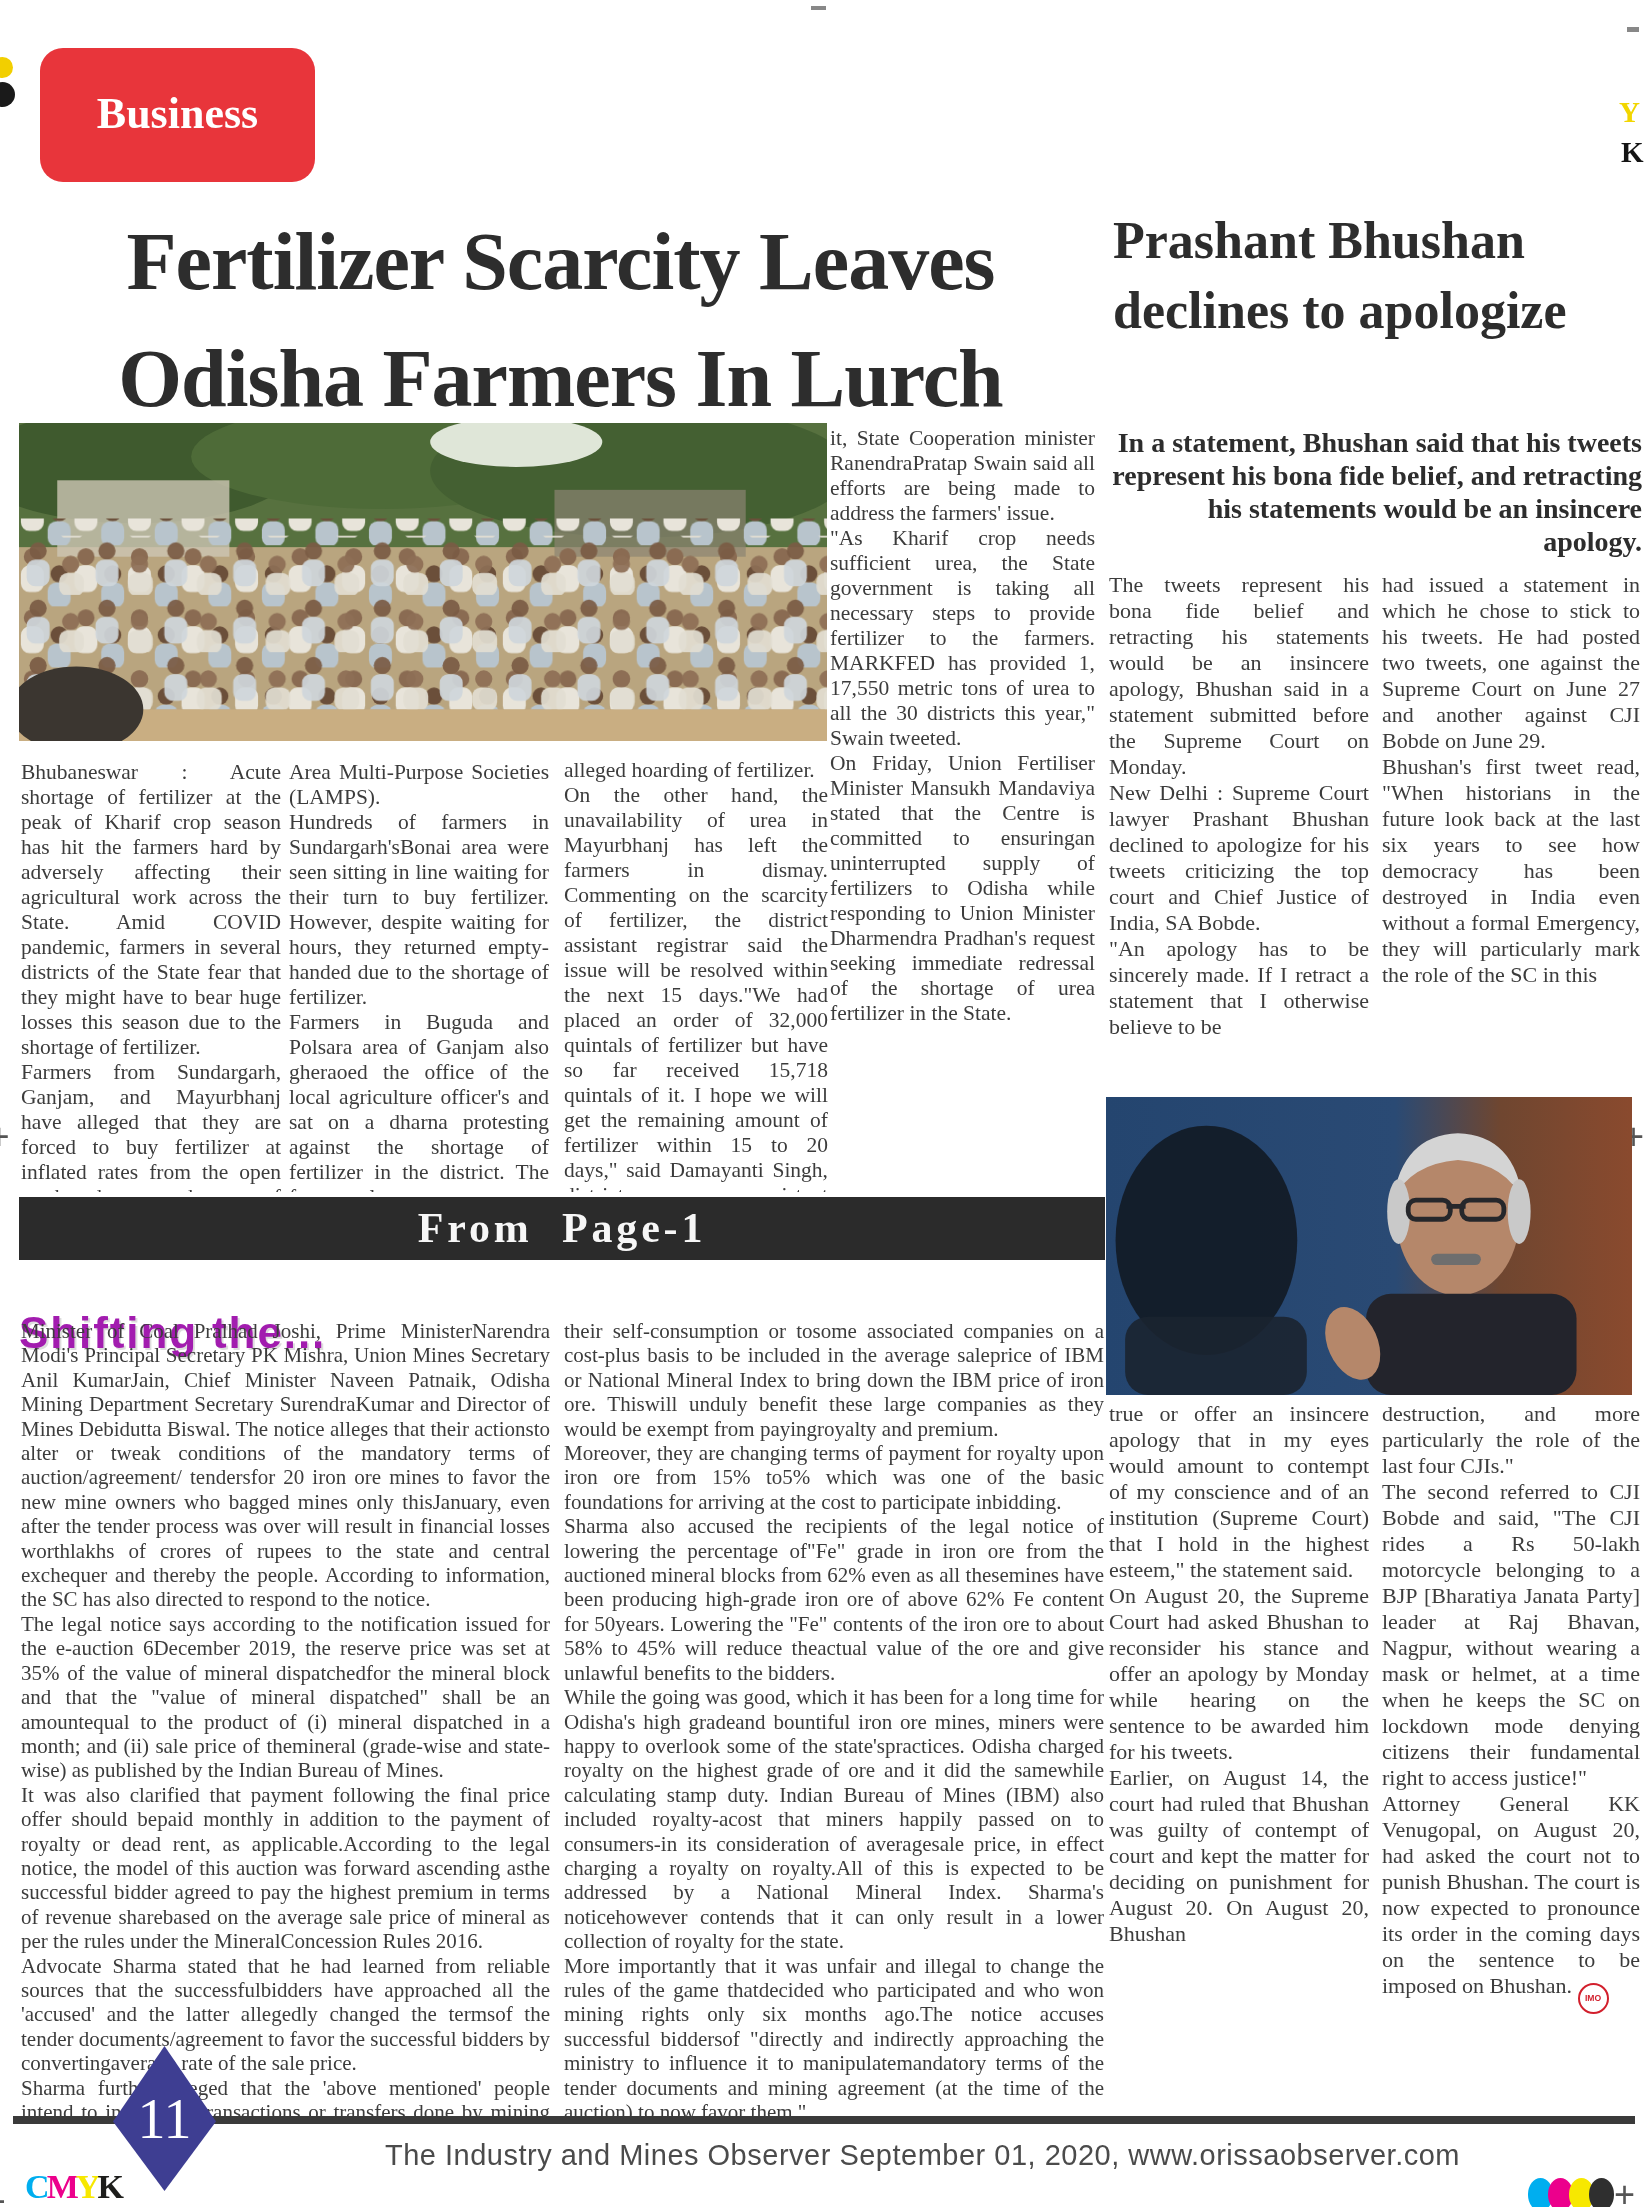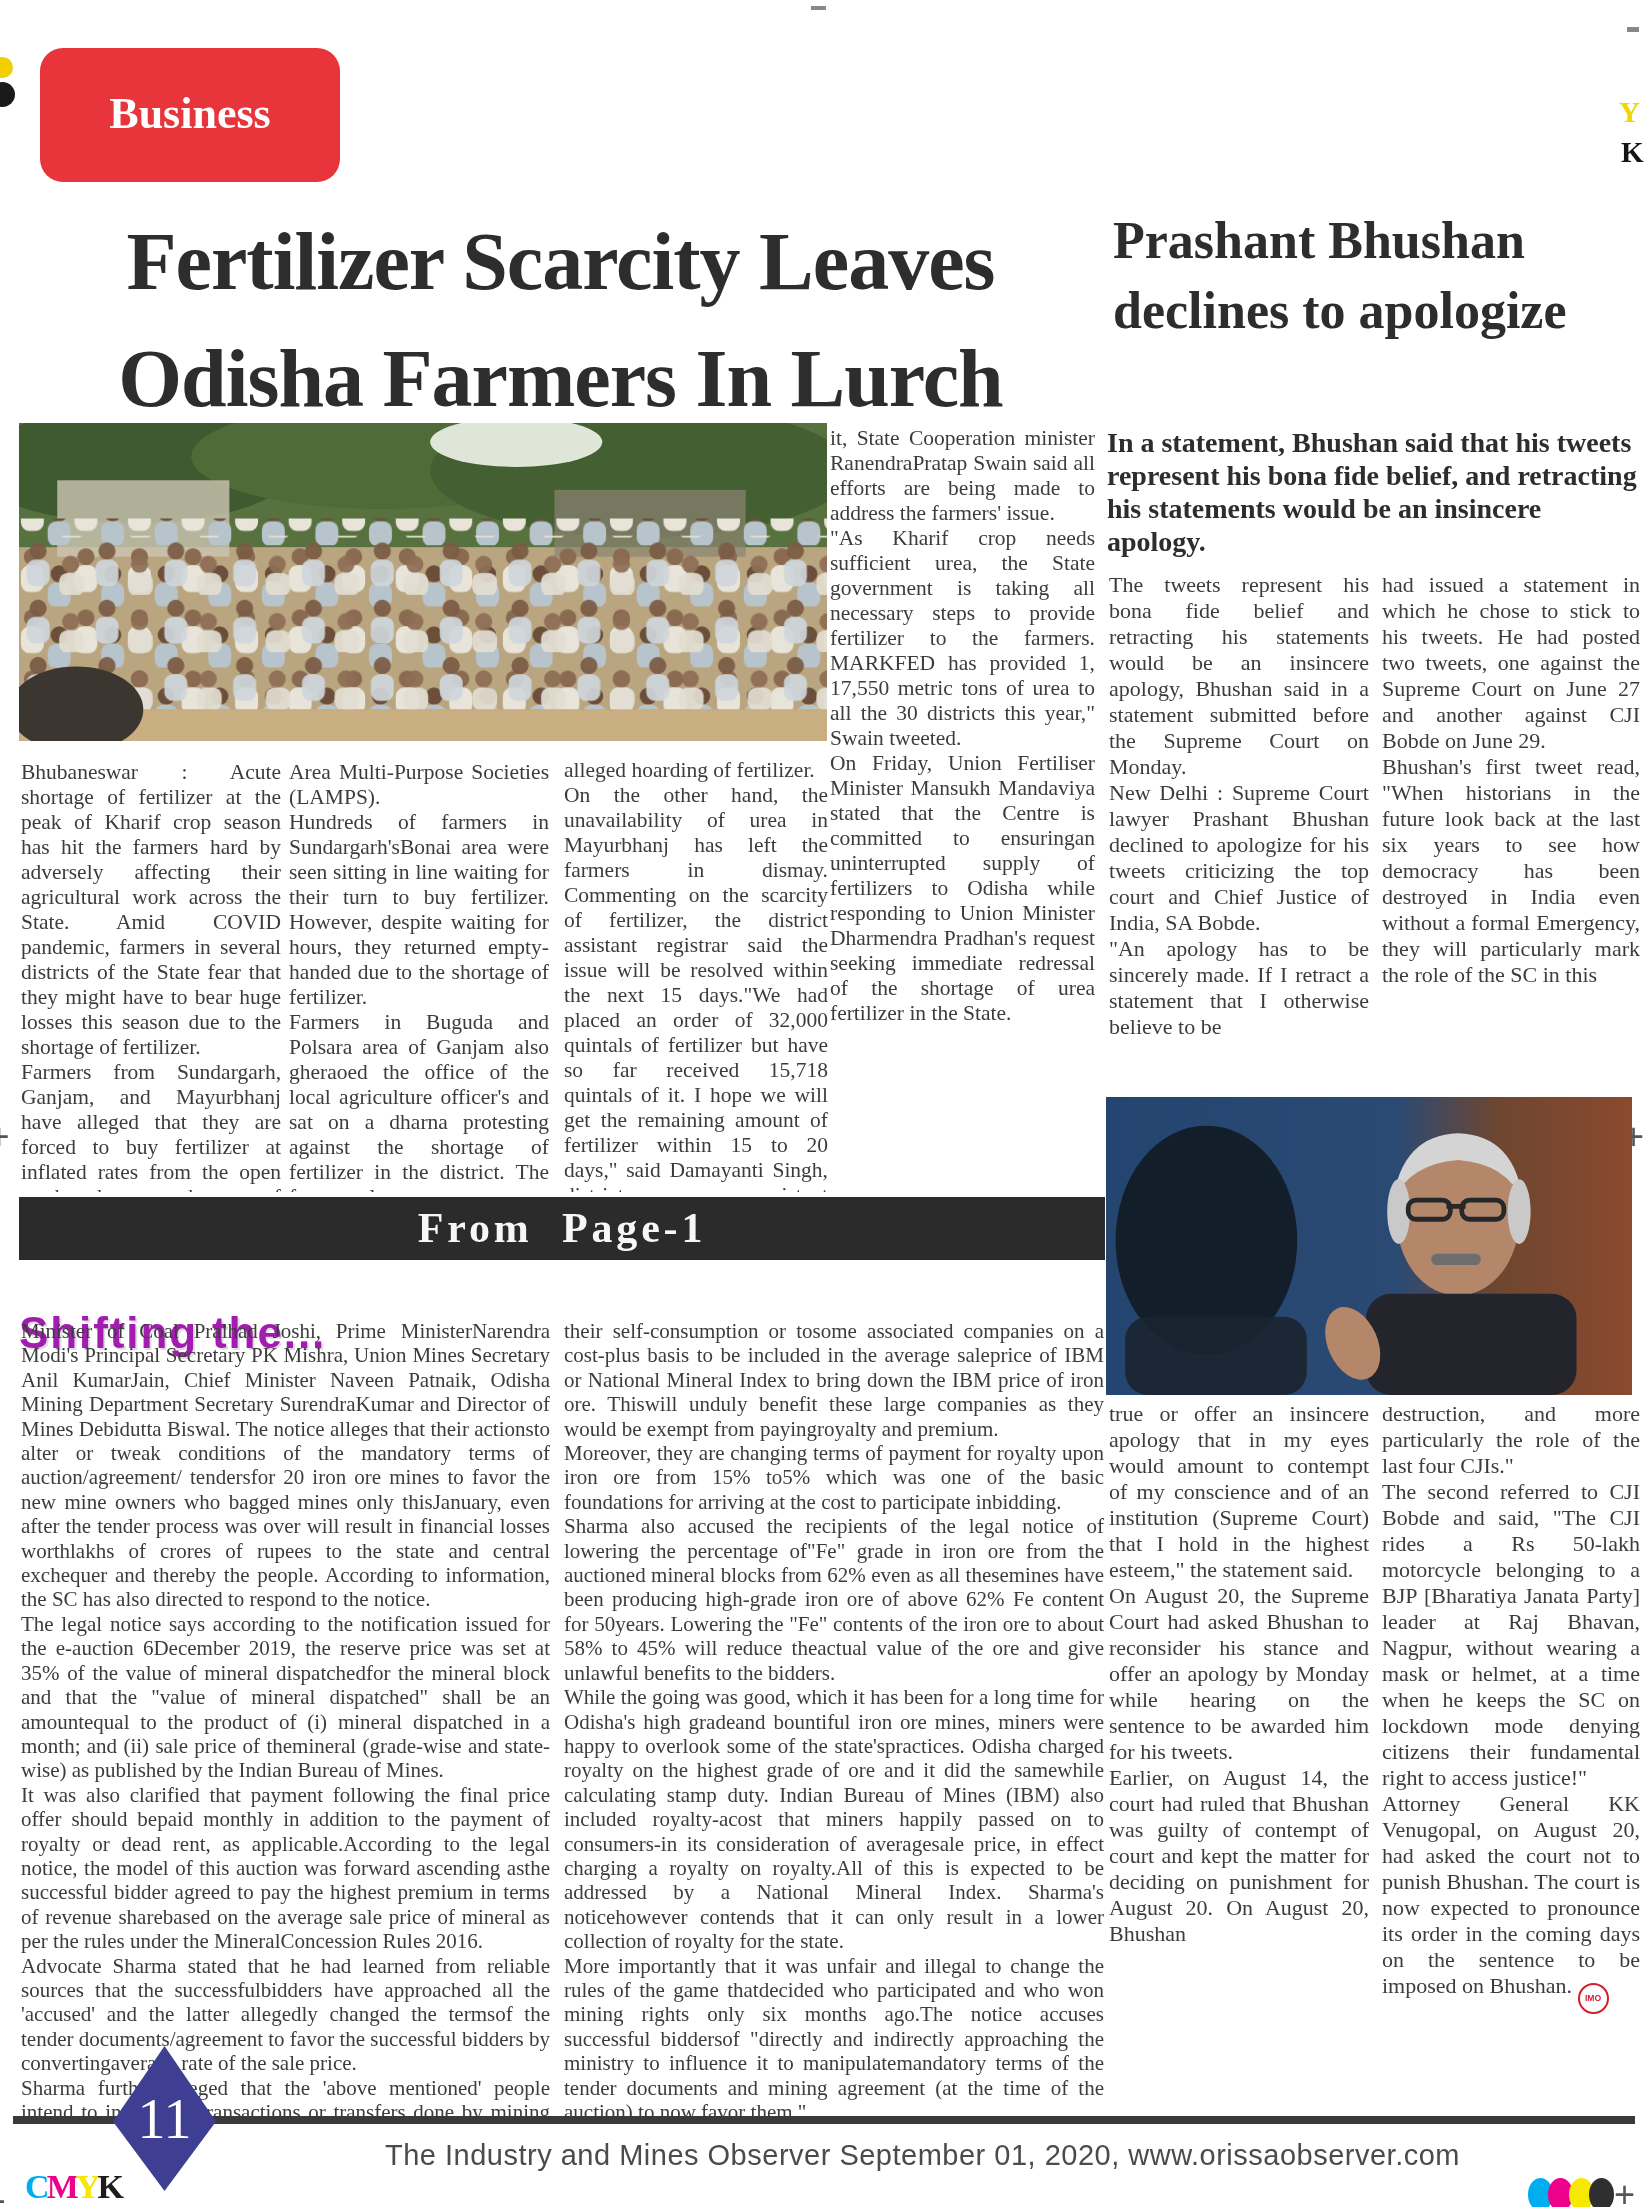--- a/index.html
+++ b/index.html
@@ -4,21 +4,21 @@
 <style>
   html,body{margin:0;padding:0;background:#fff;}
   .page{position:relative;width:1647px;height:2207px;background:#ffffff;overflow:hidden;
         font-family:"Liberation Serif",serif;color:#3a3a3a;}
   .abs{position:absolute;}
   .badge{background:#e8353b;border-radius:23px;color:#fff;font-weight:bold;font-size:44px;
          text-align:center;line-height:132px;}
   .headline-main div{font-weight:bold;color:#2d2d2d;text-align:center;font-size:82px;
          line-height:117px;letter-spacing:-1px;}
   .headline-right div{font-weight:bold;color:#2d2d2d;text-align:left;font-size:52px;line-height:70px;}
-  .subhead{font-weight:bold;color:#2d2d2d;text-align:left;font-size:28px;line-height:33px;}
+  .subhead{font-weight:bold;color:#2d2d2d;text-align:right;font-size:28px;line-height:33px;}
   .col{text-align:justify;overflow:hidden;color:#3c3c3c;}
   .col p{margin:0;}
   .fert{font-size:21.5px;line-height:25px;}
   .wide{font-size:21px;line-height:24.4px;}
   .bhu{font-size:22px;line-height:26px;}
   .banner{background:#2b2b2b;color:#f7f7f7;font-weight:bold;font-size:42px;text-align:center;
           line-height:63px;letter-spacing:3.8px;word-spacing:15.3px;}
   .shifting{font-family:"Liberation Sans",sans-serif;font-weight:bold;font-size:44px;color:#a21caf;
           text-align:left;letter-spacing:1.9px;text-shadow:1.9px 1.9px 0 #ddd;margin-top:40px;}
   .rule{background:#3a3a3a;}
@@ -49,21 +49,21 @@
   <div class="abs dash" style="left:1627px;top:27px;width:11.5px;height:4.8px;"></div>
   <div class="abs" style="left:-7.6px;top:57px;width:21px;height:21px;border-radius:50%;background:#f2cf00;"></div>
   <div class="abs" style="left:-9.6px;top:82px;width:25px;height:25px;border-radius:50%;background:#1a1a1a;"></div>
   <div class="abs mark-y" style="left:1619px;top:96px;">Y</div>
   <div class="abs mark-k" style="left:1621px;top:136px;">K</div>
   <div class="abs plus" style="left:-11.5px;top:1116px;">+</div>
   <div class="abs plus" style="left:1623px;top:1116px;">+</div>
   <div class="abs plus" style="left:-15.3px;top:2181px;">+</div>
   <div class="abs plus" style="left:1614px;top:2174px;">+</div>
 
-  <div class="abs badge" style="left:40px;top:48px;width:300px;height:134px;border-radius:23px;">Business</div>
+  <div class="abs badge" style="left:40px;top:48px;width:275px;height:134px;border-radius:23px;">Business</div>
 
   <div class="abs headline-main" style="left:29px;top:203px;width:1063px;">
     <div>Fertilizer Scarcity Leaves</div>
     <div>Odisha Farmers In Lurch</div>
   </div>
 
   <div class="abs headline-right" style="left:1113px;top:206px;width:530px;">
     <div>Prashant Bhushan</div>
     <div>declines to apologize</div>
   </div>

